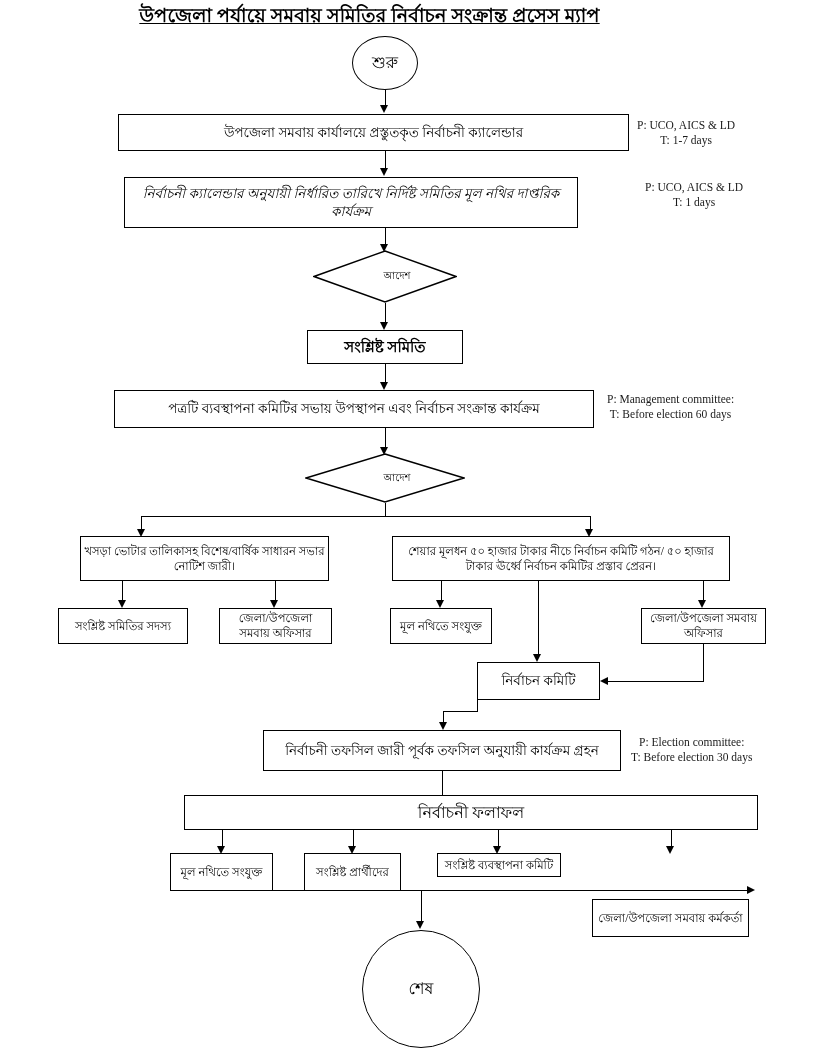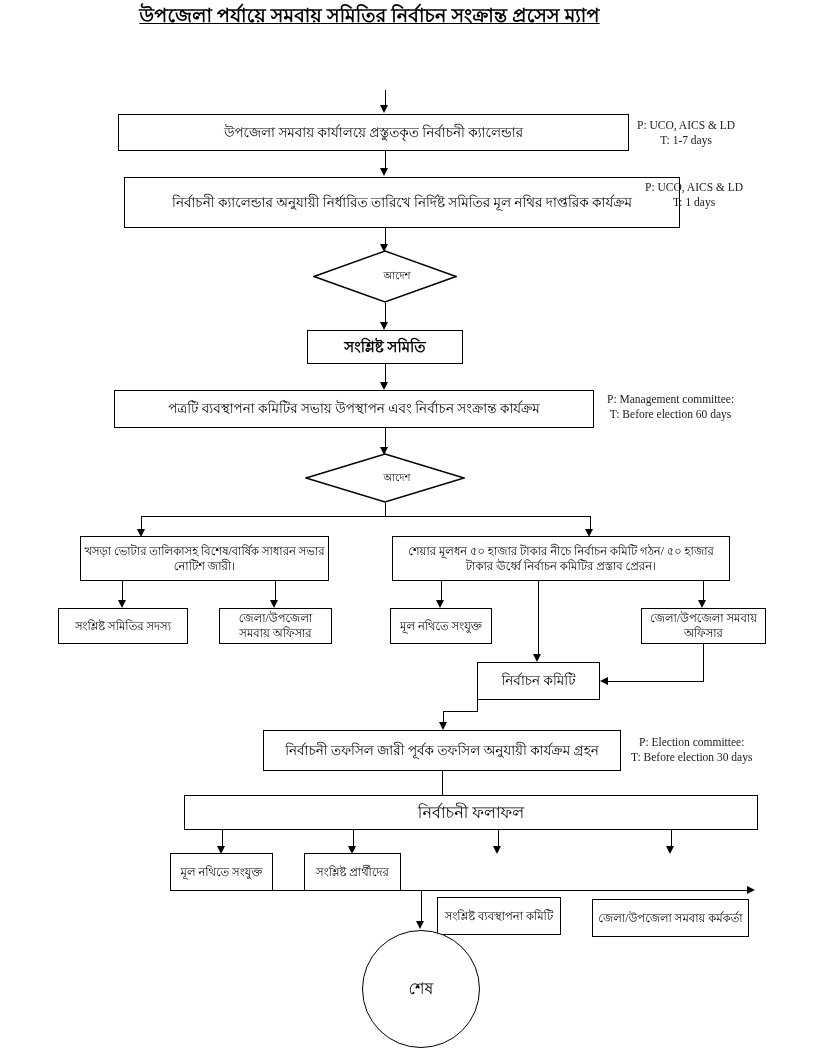--- a/index.html
+++ b/index.html
@@ -93,35 +93,38 @@
   }
   .note div{white-space:nowrap;text-align:center;}
 </style>
 </head>
 <body>
 
 <div id="page">
 
   <div class="abs title">উপজেলা পর্যায়ে সমবায় সমিতির নির্বাচন সংক্রান্ত প্রসেস ম্যাপ</div>
 
+  <div class="abs oval" style="left:352px;top:36px;width:66px;height:54px;">
+    <span>শুরু</span>
+  </div>
   <div class="abs vline" style="left:384.5px;top:90px;height:16px;"></div>
   <div class="abs arrow-down" style="left:380px;top:105px;"></div>
 
   <div class="abs box" style="left:118px;top:114px;width:511px;height:37px;">
     <span>উপজেলা সমবায় কার্যালয়ে প্রস্তুতকৃত নির্বাচনী ক্যালেন্ডার</span>
   </div>
   <div class="abs note" style="left:637px;top:118px;">
     <div>P: UCO, AICS &amp; LD</div>
     <div>T: 1-7 days</div>
   </div>
 
   <div class="abs vline" style="left:384.5px;top:151px;height:18px;"></div>
   <div class="abs arrow-down" style="left:380px;top:168px;"></div>
 
-  <div class="abs box" style="left:124px;top:177px;width:556px;height:51px;">
+  <div class="abs box" style="left:124px;top:177px;width:454px;height:51px;font-style:italic;">
     <span>নির্বাচনী ক্যালেন্ডার অনুযায়ী নির্ধারিত তারিখে নির্দিষ্ট সমিতির মূল নথির দাপ্তরিক কার্যক্রম</span>
   </div>
   <div class="abs note" style="left:645px;top:180px;">
     <div>P: UCO, AICS &amp; LD</div>
     <div>T: 1 days</div>
   </div>
 
   <div class="abs vline" style="left:384.5px;top:228px;height:17px;"></div>
   <div class="abs arrow-down" style="left:380px;top:244px;"></div>
 
@@ -237,21 +240,21 @@
   <div class="abs arrow-down" style="left:493px;top:846px;"></div>
   <div class="abs vline" style="left:670.5px;top:830px;height:17px;"></div>
   <div class="abs arrow-down" style="left:666px;top:846px;"></div>
 
   <div class="abs box small" style="left:170px;top:853px;width:103px;height:38px;">
     <span>মূল নথিতে সংযুক্ত</span>
   </div>
   <div class="abs box small" style="left:304px;top:853px;width:97px;height:38px;">
     <span>সংশ্লিষ্ট প্রার্থীদের</span>
   </div>
-  <div class="abs box small" style="left:437px;top:897px;width:124px;height:38px;">
+  <div class="abs box small" style="left:437px;top:853px;width:124px;height:24px;">
     <span>সংশ্লিষ্ট ব্যবস্থাপনা কমিটি</span>
   </div>
   <div class="abs box small" style="left:592px;top:853px;width:157px;height:38px;margin-top:46px;">
     <span>জেলা/উপজেলা সমবায় কর্মকর্তা</span>
   </div>
 
   <div class="abs hline" style="left:170px;top:890px;width:578px;"></div>
   <div class="abs arrow-right" style="left:747px;top:886px;"></div>
 
   <div class="abs vline" style="left:420.5px;top:890px;height:32px;"></div>

